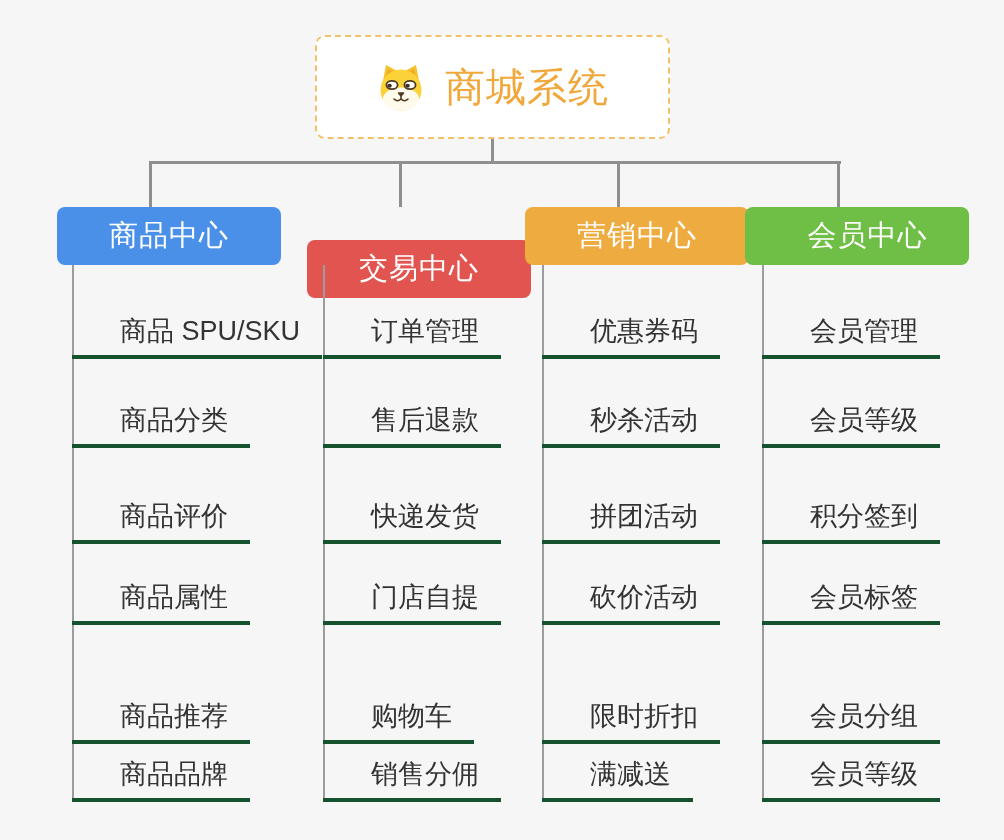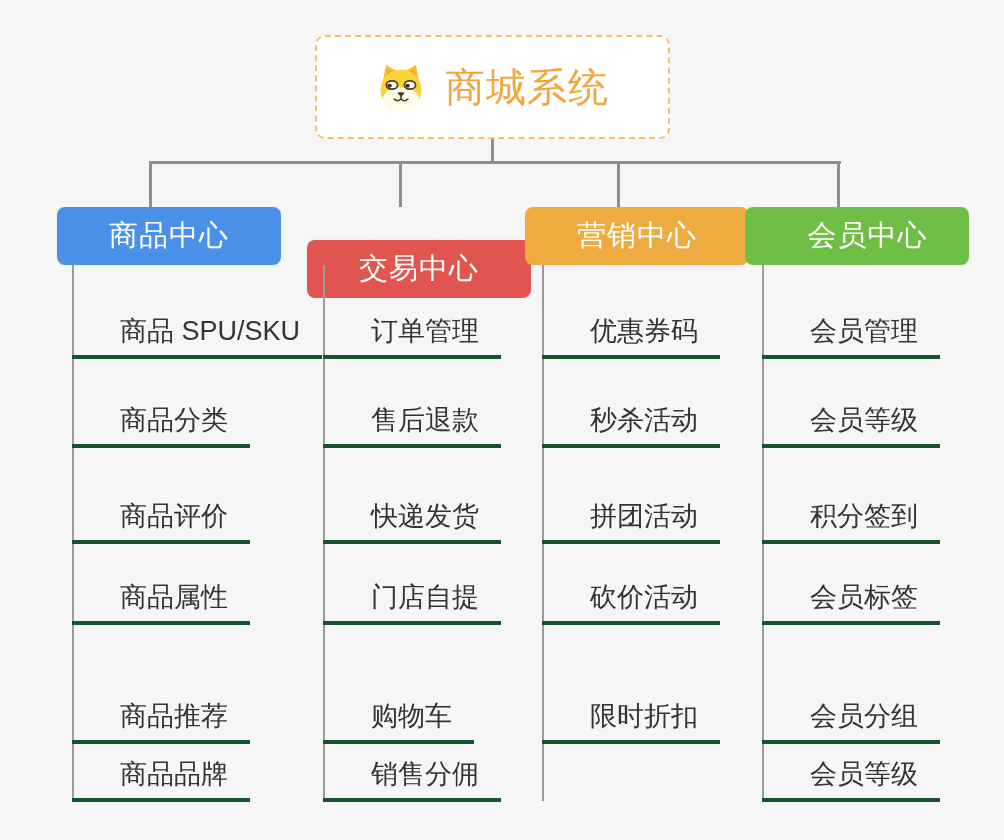--- a/index.html
+++ b/index.html
@@ -99,20 +99,21 @@
     <div class="child r5">销售分佣</div>
   </div>
 
   <div class="col c2">
     <div class="trunk"></div>
     <div class="child r0">优惠券码</div>
     <div class="child r1">秒杀活动</div>
     <div class="child r2">拼团活动</div>
     <div class="child r3">砍价活动</div>
     <div class="child r4">限时折扣</div>
+    <div class="child r5">满减送</div>
   </div>
 
   <div class="col c3">
     <div class="trunk"></div>
     <div class="child r0">会员管理</div>
     <div class="child r1">会员等级</div>
     <div class="child r2">积分签到</div>
     <div class="child r3">会员标签</div>
     <div class="child r4">会员分组</div>
     <div class="child r5">会员等级</div>

